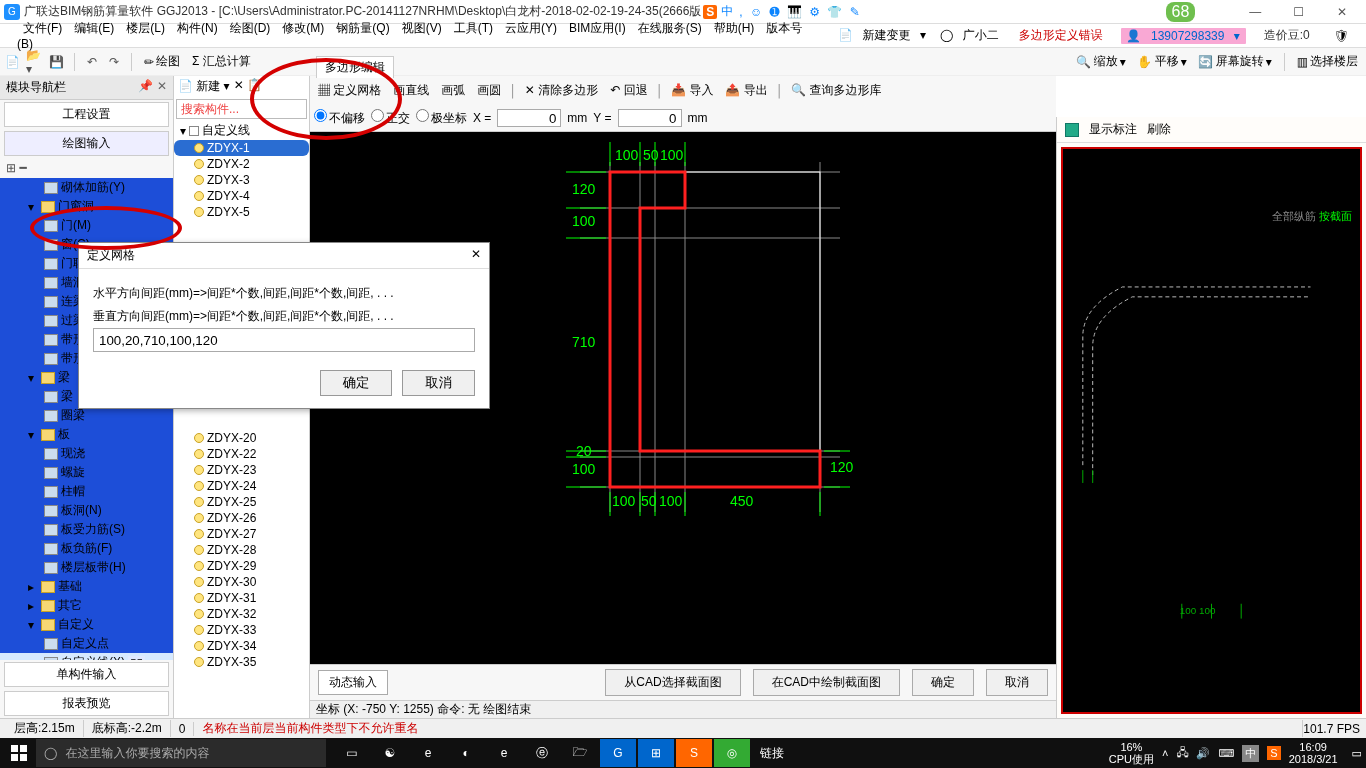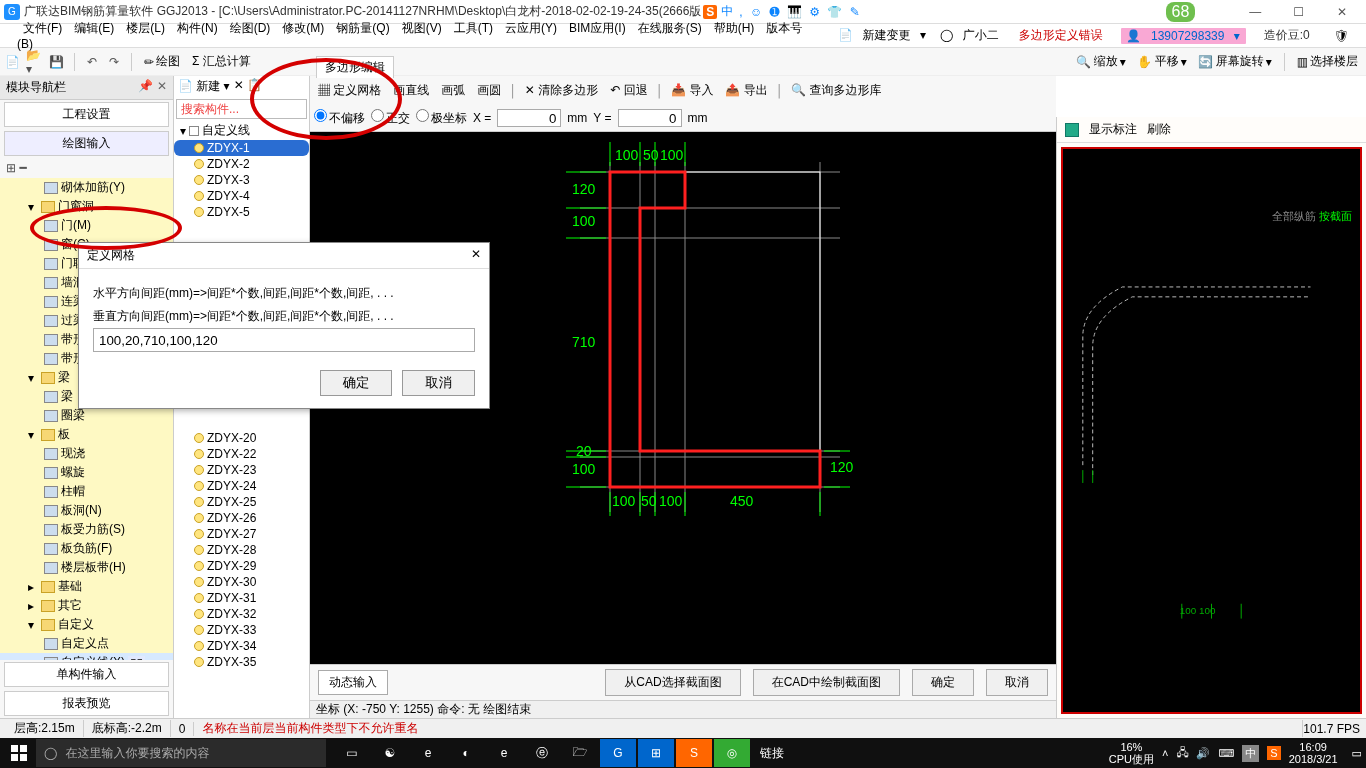--- a/index.html
+++ b/index.html
@@ -26,21 +26,21 @@
 .toolbar-row .tb-btn { padding: 2px 4px; display: inline-flex; align-items: center; gap: 2px; }
 .toolbar-row .right-tools { margin-left: auto; display: flex; align-items: center; gap: 4px; }
 
 .main-area { display: flex; height: calc(768px - 24px - 24px - 28px - 20px - 30px); position: relative; }
 
 .left-panel { width: 174px; border-right: 1px solid #ccc; display: flex; flex-direction: column; background: #f7f7f7; overflow: hidden; }
 .left-panel .panel-title { background: #e8e8e8; padding: 3px 6px; border-bottom: 1px solid #ccc; display: flex; justify-content: space-between; }
 .left-panel .panel-title .x { color: #666; }
 .left-panel .sub-btn { text-align: center; padding: 3px; border: 1px solid #ccc; margin: 2px 4px; background: #fff; }
 .left-panel .mini-icons { padding: 3px 6px; color: #555; }
-.left-tree { flex: 1; overflow: auto; background: #fef9c3; font-size: 12px; }
+.left-tree { flex: 1; overflow: auto; background: #1d4ed8; font-size: 12px; }
 .left-tree .node { padding: 1px 0 1px 24px; white-space: nowrap; display: flex; align-items: center; gap: 3px; }
 .left-tree .node.l2 { padding-left: 28px; }
 .left-tree .node.l3 { padding-left: 44px; }
 .left-tree .tree-icon { width: 14px; height: 12px; display: inline-block; border: 1px solid #888; background: #cde; }
 .left-tree .tree-icon.folder { background: #f7d774; border-color: #c9a227; }
 .left-tree .node.sel { background: #d6e9ff; }
 .left-tree .sel-suffix { background: #e0e9ff; padding: 0 2px; }
 
 .mid-panel { width: 136px; border-right: 1px solid #ccc; display: flex; flex-direction: column; }
 .mid-panel .search { border: 1px solid #bbb; margin: 2px; height: 20px; display: flex; align-items: center; padding: 0 4px; color: #ef4444; }

